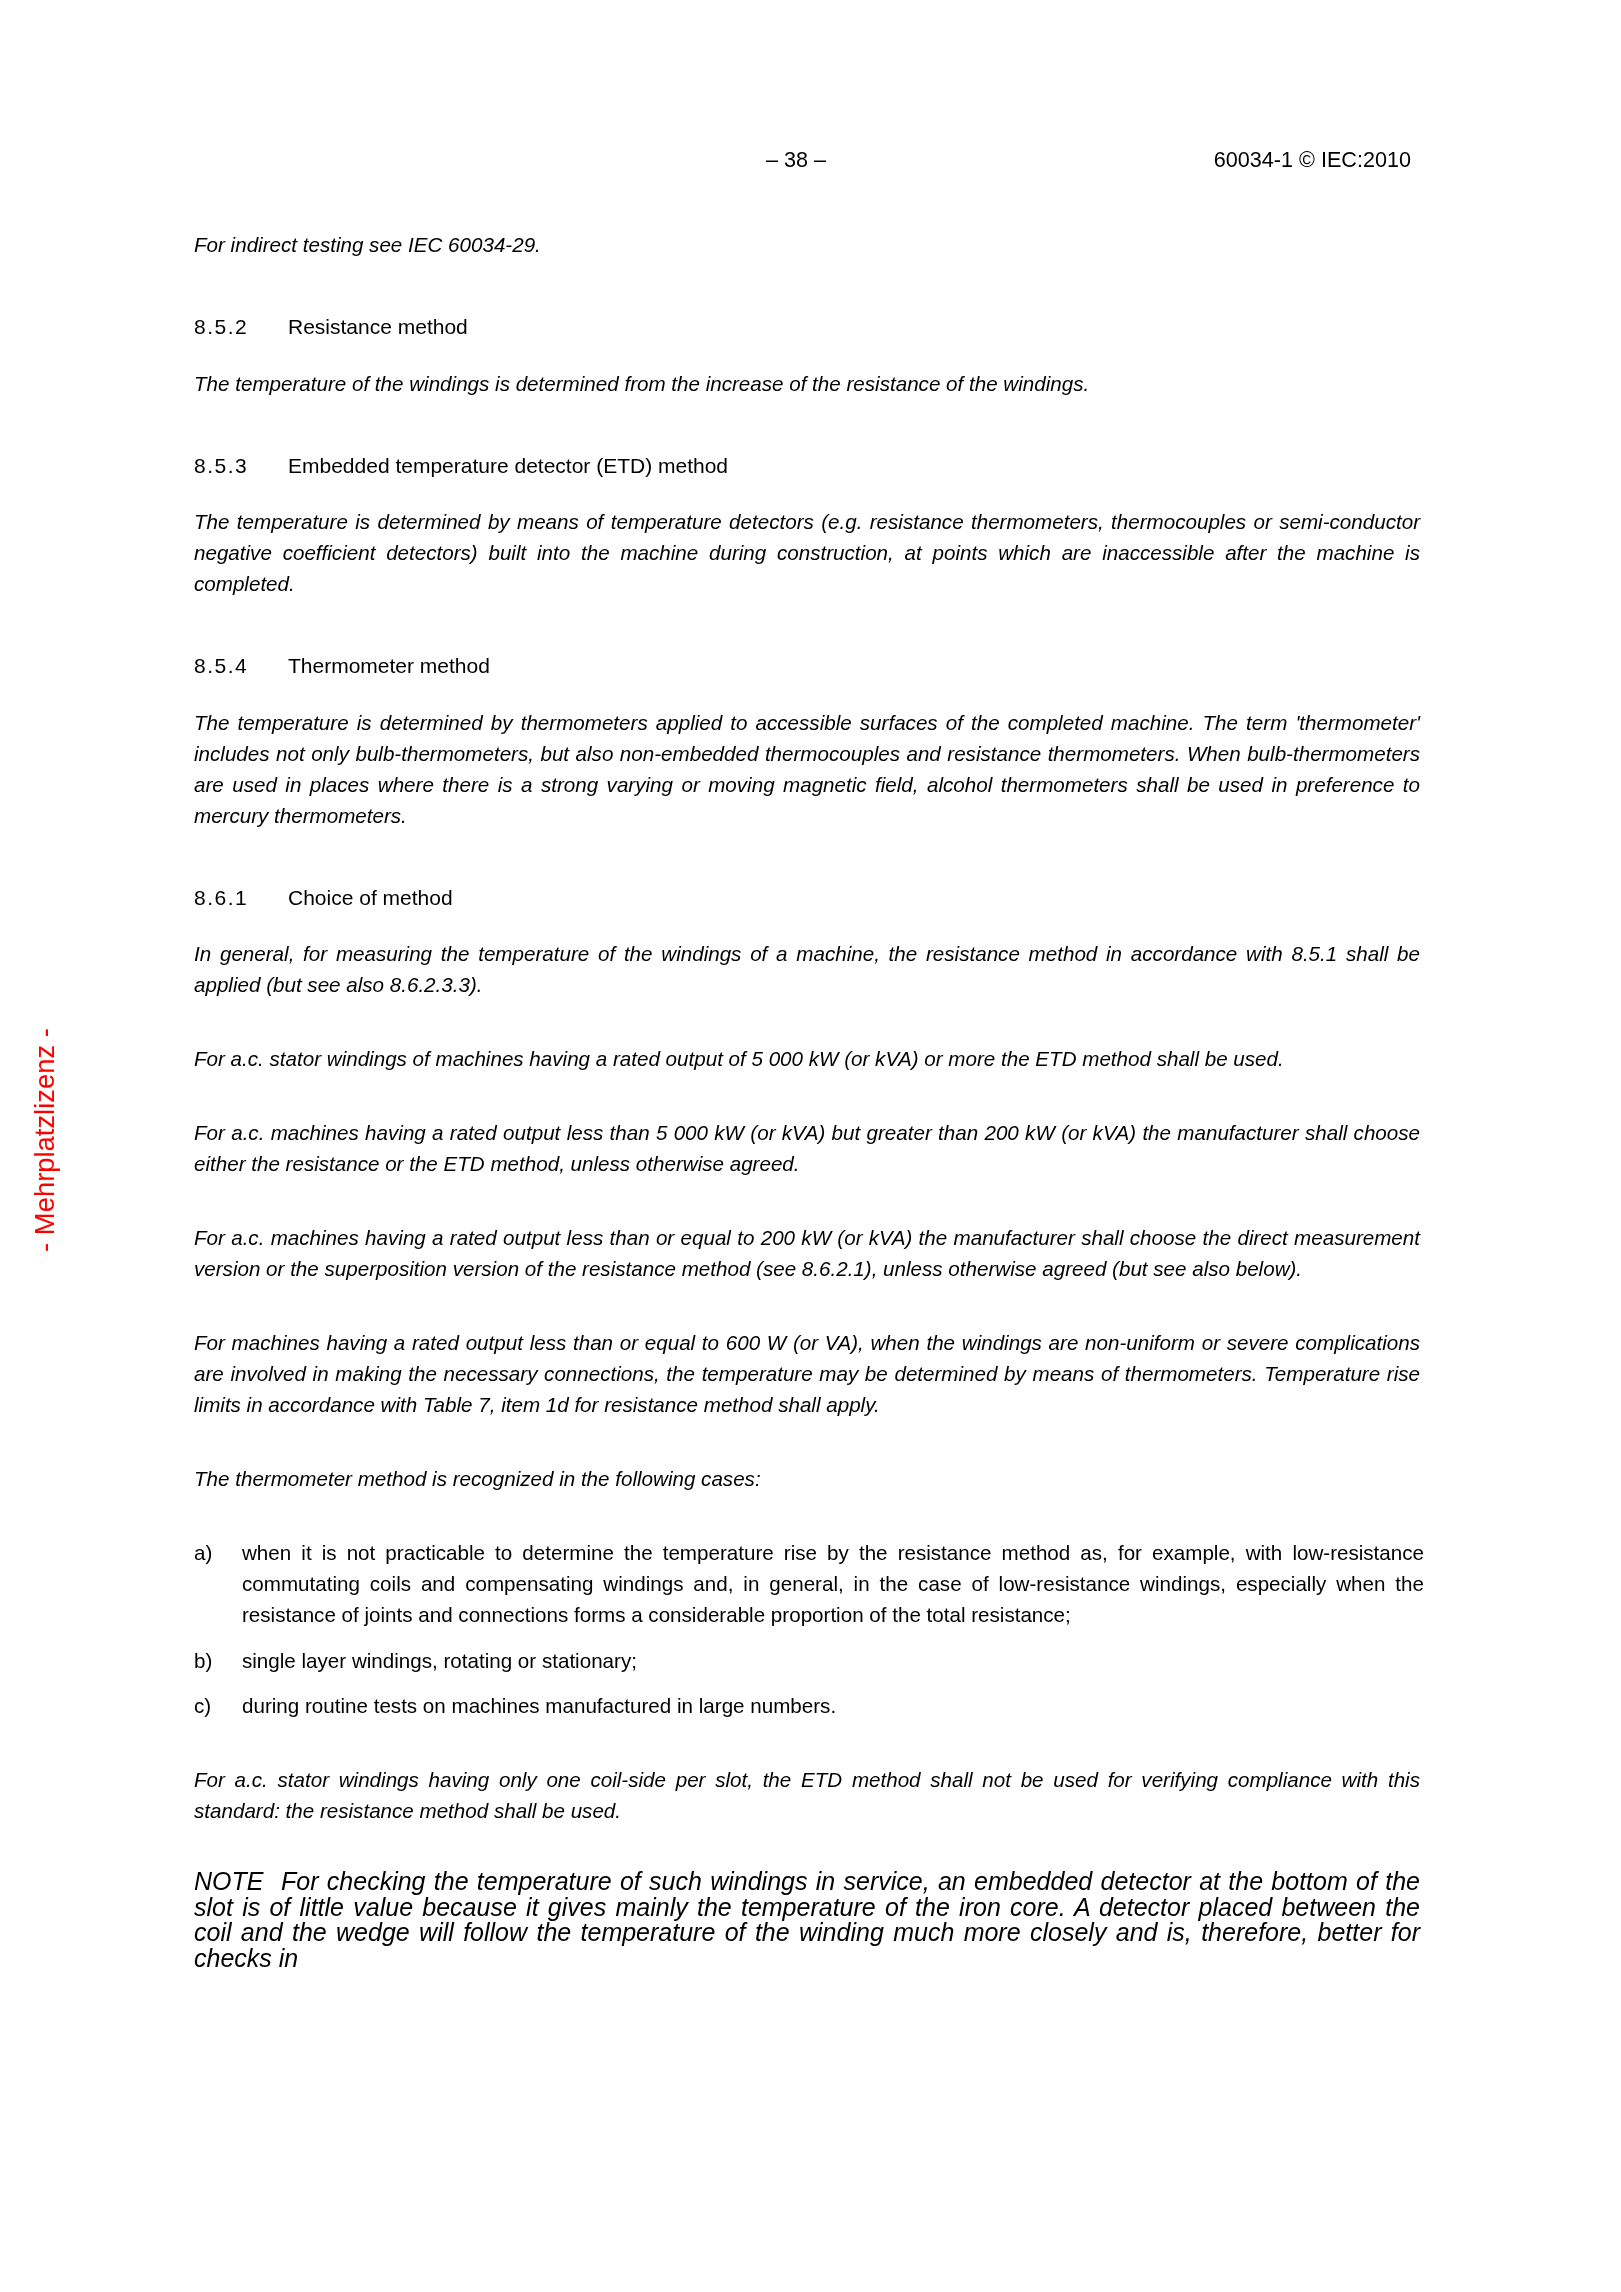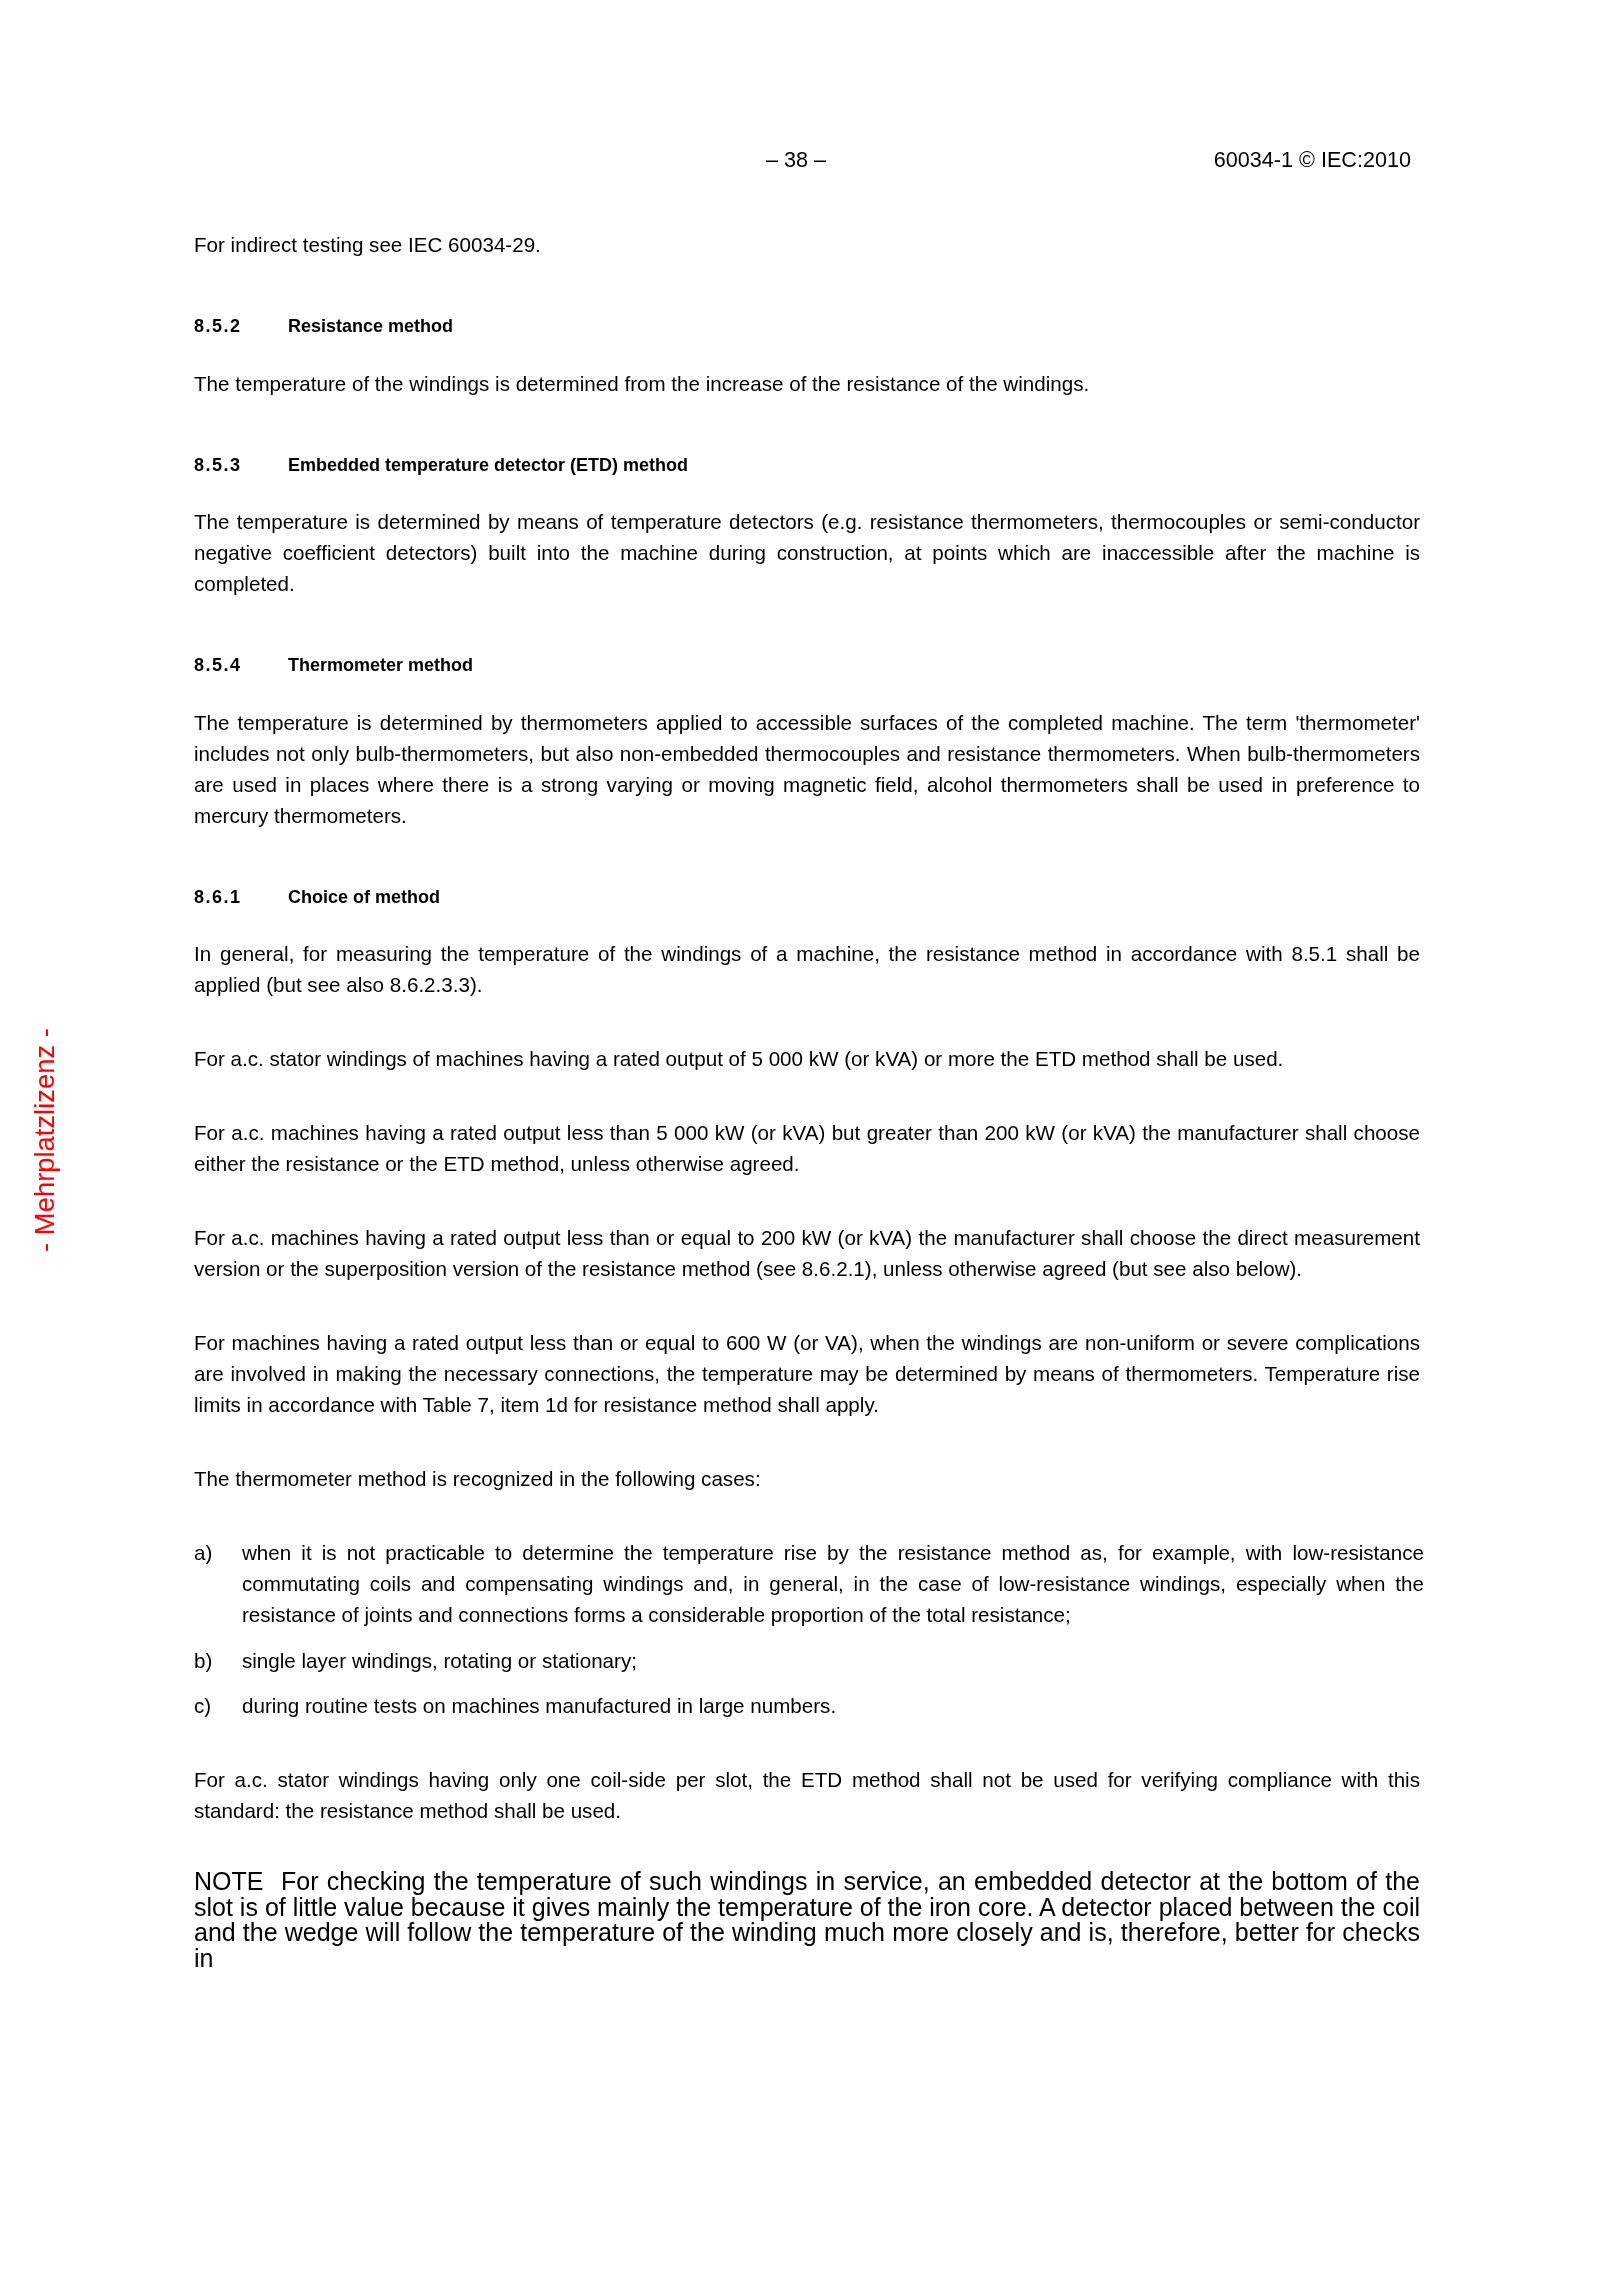--- a/index.html
+++ b/index.html
@@ -63,28 +63,29 @@
     position: absolute;
     top: 229px;
     left: 194px;
     width: 1230px;
     font-size: 20.6px;
     line-height: 31px;
   }
   .content p {
     margin: 0 4px 43px 0;
     text-align: justify;
+    font-style: italic;
   }
   .content p.single-line {
     text-align: left;
   }
   .heading {
     display: flex;
-    font-weight: bold;
-    font-size: 18px;
+    font-weight: normal;
+    font-size: 21px;
     line-height: 31px;
     margin: 51px 0 25.5px 0;
   }
   .heading + .heading {
     margin-top: 27.4px;
   }
   .content > *:first-child {
     margin-top: 0;
   }
   .h-num {

